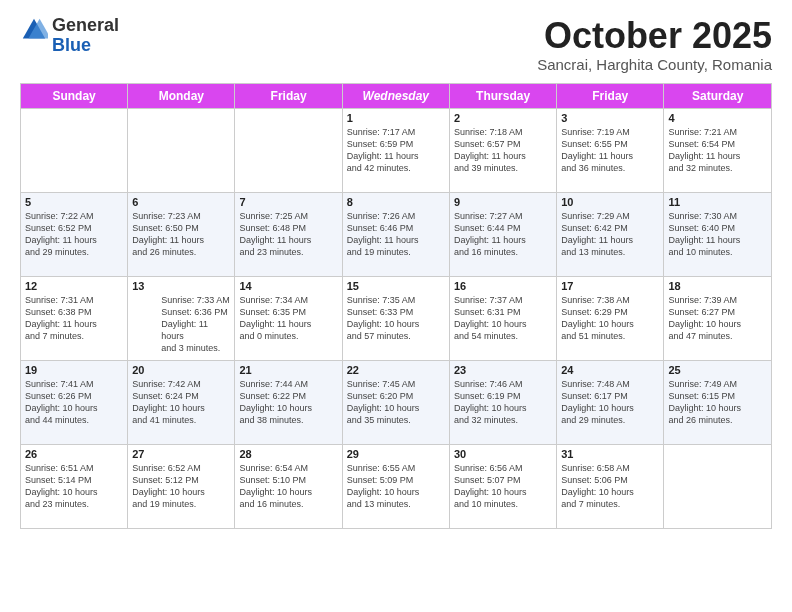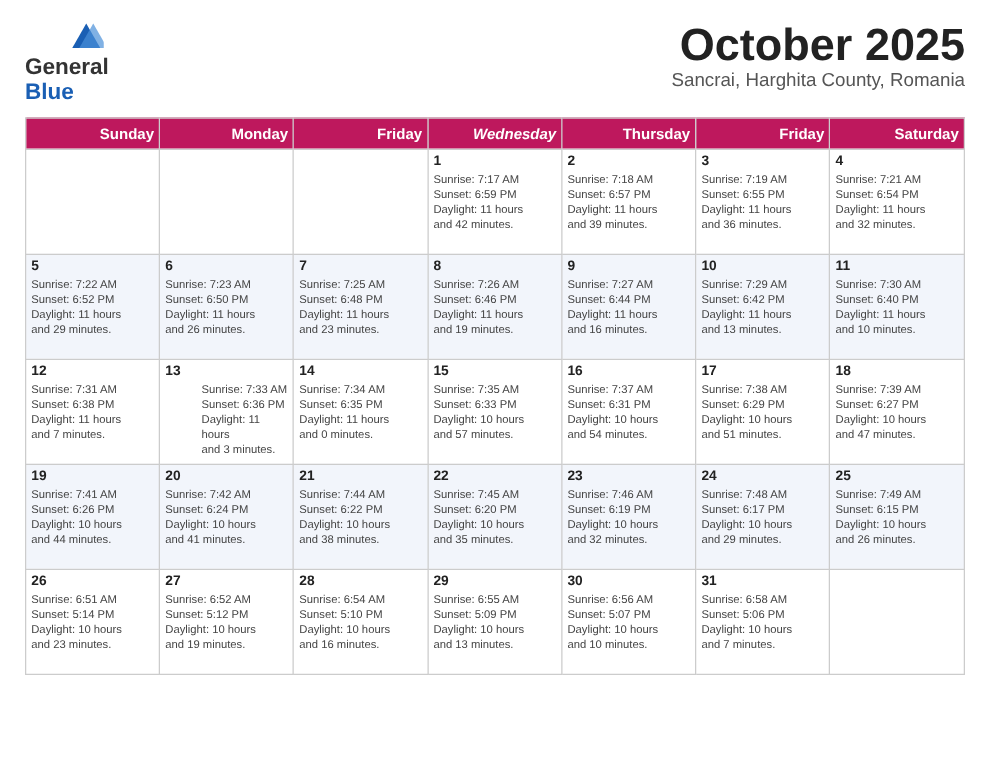--- a/index.html
+++ b/index.html
@@ -15,22 +15,21 @@
       padding: 16px 20px 10px 20px;
     }
     .header {
       display: flex;
       align-items: flex-start;
       justify-content: space-between;
       margin-bottom: 10px;
     }
     .logo {
       display: flex;
-      align-items: flex-end;
-      flex-direction: column;
+      align-items: flex-start;
     }
     .logo-text {
       display: flex;
       flex-direction: column;
       line-height: 1.1;
     }
     .logo-general {
       font-size: 18px;
       font-weight: bold;
       color: #333;
@@ -57,26 +56,26 @@
     .subtitle {
       font-size: 15px;
       color: #555;
     }
     table {
       width: 100%;
       border-collapse: collapse;
       table-layout: fixed;
     }
     th {
-      background-color: #be185d;
+      background-color: #d946ef;
       color: #fff;
       font-size: 12px;
       font-weight: bold;
       padding: 5px 4px;
-      text-align: right;
+      text-align: center;
       border: 1px solid #ccc;
     }
     td {
       border: 1px solid #ccc;
       vertical-align: top;
       padding: 3px 4px;
       font-size: 9.5px;
       color: #333;
       height: 84px;
     }

